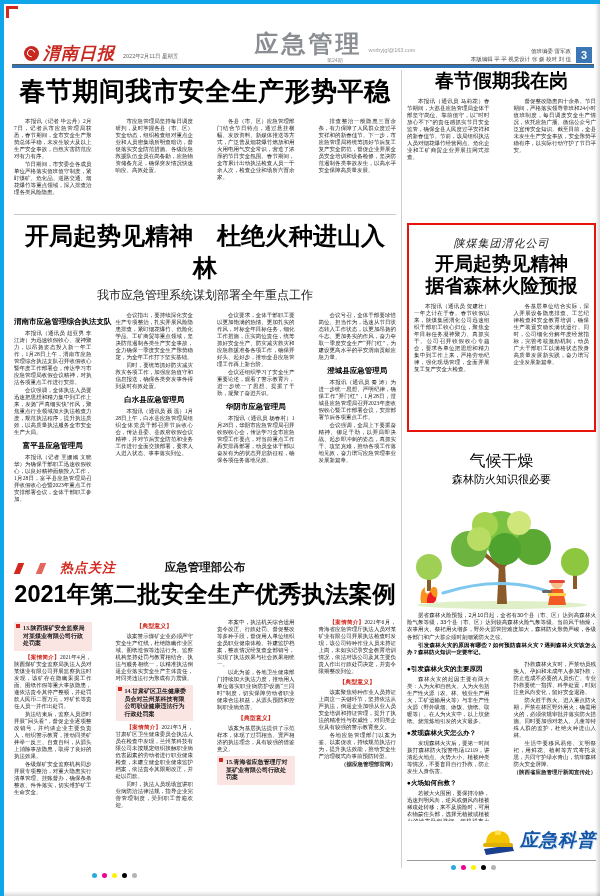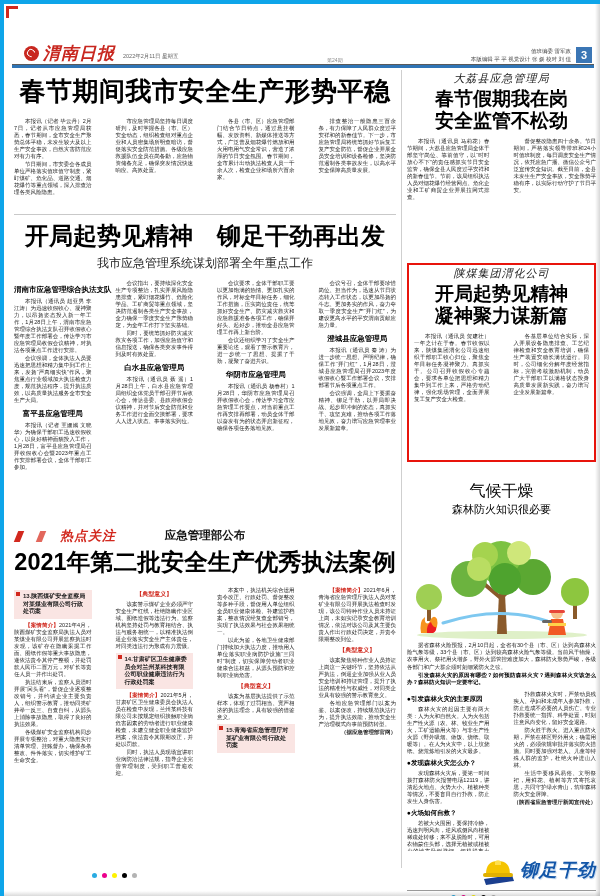--- a/index.html
+++ b/index.html
@@ -32,21 +32,21 @@
     display:flex;align-items:center;justify-content:center;}
   .masthead-rule{position:absolute;left:8px;right:8px;top:60px;height:0;
     border-top:1px solid #5a5a5a;border-bottom:3px solid #2f74b5;}
 
   
   .left-region{position:absolute;left:10px;top:68px;width:382px;}
   .v-divider{position:absolute;left:397px;top:66px;bottom:30px;width:1px;background:#cfcfcf;}
   .right-region{position:absolute;left:403px;top:66px;width:189px;}
 
   
-  .cols{display:flex;gap:24px;overflow:hidden;}
+  .cols{display:flex;gap:24px;overflow:hidden;font-family:Liberation Serif, serif;}
   .col{flex:1;min-width:0;}
   .bp{font-size:5.5px;line-height:7px;text-align:justify;text-indent:2em;margin:0 0 1px;color:#1d1d1d;}
   .bp.bold{font-weight:bold;color:#000;}
   .bp.credit{text-align:right;text-indent:0;font-weight:bold;}
   .colhead{font-size:7.5px;font-weight:bold;text-align:center;margin:5px 0 3px;color:#000;white-space:nowrap;}
   .red-label{color:#cf2318;font-weight:bold;font-size:6px;text-align:center;margin:3px 0 2px;}
   .red-tag{color:#cf2318;font-weight:bold;}
   .item-box{position:relative;background:#fae5e3;font-size:6px;font-weight:bold;line-height:7.5px;
     padding:3px 4px 3px 9px;margin:3px 0;color:#1a1a1a;}
   .item-box::before{content:'';position:absolute;left:2px;top:2px;width:4px;height:4px;background:#d2281e;}
@@ -66,21 +66,21 @@
   .hot-tag-text{color:#d2281e;font-size:13px;font-weight:900;font-style:italic;letter-spacing:1px;}
   .hot-kicker{text-align:center;font-size:11.5px;font-weight:bold;color:#111;line-height:16px;}
   .head-c{font-size:23.5px;font-weight:900;text-align:center;color:#000;margin:3px 0 9px;}
   .cols-c{height:300px;}
 
   
   .kicker{font-family:"Liberation Serif","DejaVu Serif",serif;font-style:italic;font-size:11px;
     letter-spacing:1px;text-align:center;color:#222;margin:1px 0 2px;}
   .rhead{font-size:19px;font-weight:900;line-height:22px;text-align:center;color:#000;margin:0 0 6px;}
   .cols-r1{height:116px;}
-  .red-box{border:2px solid #e8140c;padding:0 5px 5px;margin-top:9px;}
+  .red-box{border:2px solid #e8140c;padding:10px 5px 5px;margin-top:9px;}
   .cols-r2{height:122px;}
   .fire{margin-top:7px;}
   .fire-head{font-weight:400;text-align:center;color:#000;}
   .fire-head .l1{font-size:16px;line-height:18px;}
   .fire-head .l2{font-size:11px;line-height:19px;}
   .illus{display:block;margin:2px auto 3px;}
   .fire-intro{margin-bottom:4px;}
   .fire-intro .bp{line-height:7.3px;}
   .cols-f{height:160px;}
   .cols-f .colhead{text-align:left;font-size:6.5px;white-space:normal;margin:4px 0 2px;}
@@ -99,20 +99,24 @@
 <div class="page">
   <div class="corner-mark"></div>
 
   <header class="masthead">
     <div class="mh-left">
       <span class="logo-dot"></span>
       <span class="paper-name">渭南日报</span>
       <span class="date-line">2022年2月11日 星期五</span>
     </div>
     <div class="mh-center">
+      <div class="mh-title-row">
+        <span class="section-title">应急管理</span>
+        <span class="mh-email">wnrbyjgl@163.com</span>
+      </div>
       <div class="issue-no">第24期</div>
     </div>
     <div class="mh-right">
       <div class="credits">
         <div>值班编委 雷军政</div>
         <div>本版编辑 平 平  视觉设计 张 媛  校对 刘 佳</div>
       </div>
       <div class="page-no">3</div>
     </div>
   </header>
@@ -134,21 +138,21 @@
           </div>
         <div class="col">
             <p class="bp">排查整治一般隐患三百余条，有力保障了人民群众度过平安祥和的新春佳节。下一步，市应急管理局将统筹抓好节后复工复产安全防范，督促企业开展全员安全培训和设备检修，坚决防范遏制各类事故发生，以高水平安全保障高质量发展。</p>
           </div>
       </div>
     </article>
 
     <div class="h-divider"></div>
 
     <article>
-      <h1 class="head-b">开局起势见精神　铆足干劲再出发</h1>
+      <h1 class="head-b">开局起势见精神　杜绝火种进山入林</h1>
       <div class="sub-b">我市应急管理系统谋划部署全年重点工作</div>
       <div class="cols cols-b">
         <div class="col">
             <div class="colhead">渭南市应急管理综合执法支队</div>
             <p class="bp">本报讯（通讯员 赵亚男 李江涛）为迅速收假收心、凝神聚力，以昂扬姿态投入新一年工作，1月28日上午，渭南市应急管理综合执法支队召开收假收心暨年度工作部署会，传达学习市应急管理局收假会议精神，对执法各项重点工作进行安排。</p>
             <p class="bp">会议强调，全体执法人员要迅速把思想和精力集中到工作上来，发扬“严真细实快”作风，聚焦重点行业领域加大执法检查力度，规范执法程序，提升执法质效，以高质量执法服务全市安全生产大局。</p>
             <div class="colhead">富平县应急管理局</div>
             <p class="bp">本报讯（记者 王姗娥 文晓华）为确保干部职工迅速收假收心，以良好精神面貌投入工作，1月28日，富平县应急管理局召开收假收心会暨2023年重点工作安排部署会议，全体干部职工参加。</p>
           </div>
         <div class="col">
@@ -211,40 +215,38 @@
             <p class="bp credit">（据应急管理部官网）</p>
           </div>
       </div>
     </section>
   </section>
 
   <div class="v-divider"></div>
 
   <section class="right-region">
     <article>
-      <div class="kicker">大荔县应急管理局</div>
       <h2 class="rhead">
         <div>春节假期我在岗</div>
-        <div>安全监管不松劲</div>
       </h2>
       <div class="cols cols-r1">
         <div class="col">
             <p class="bp">本报讯（通讯员 马莉花）春节期间，大荔县应急管理局全体干部坚守岗位、靠前值守，以“时时放心不下”的责任感抓实节日安全监管，确保全县人民度过平安祥和的新春佳节。节前，该局组织执法人员对烟花爆竹经营网点、危化企业和工矿商贸企业开展拉网式排查。</p>
           </div>
         <div class="col">
             <p class="bp">督促整改隐患四十余条。节日期间，严格落实领导带班和24小时值班制度，每日调度安全生产情况，依托应急广播、微信公众号广泛宣传安全知识。截至目前，全县未发生生产安全事故，安全形势平稳有序，以实际行动守护了节日平安。</p>
           </div>
       </div>
     </article>
 
     <article class="red-box">
       <div class="kicker">陕煤集团渭化公司</div>
       <h2 class="rhead">
         <div>开局起势见精神</div>
-        <div>凝神聚力谋新篇</div>
+        <div>据省森林火险预报</div>
       </h2>
       <div class="cols cols-r2">
         <div class="col">
             <p class="bp">本报讯（通讯员 贺建壮）一年之计在于春。春节收假以来，陕煤集团渭化公司迅速组织干部职工收心归位，聚焦全年目标任务凝神聚力、真抓实干。公司召开收假收心专题会，要求各单位把思想和精力集中到工作上来，严格劳动纪律，强化现场管理，全面开展复工复产安全大检查。</p>
           </div>
         <div class="col">
             <p class="bp">各基层单位结合实际，深入开展设备隐患排查、工艺纪律检查和安全教育培训，确保生产装置安稳长满优运行。同时，公司细化分解年度经营指标，完善考核激励机制，动员广大干部职工以满格状态投身高质量发展新实践，奋力谱写企业发展新篇章。</p>
           </div>
       </div>
     </article>
@@ -307,21 +309,21 @@
           </div>
       </div>
 
       <div class="logo-row">
         <svg width="40" height="34" viewBox="0 0 40 34">
           <path d="M6 26 L34 22 L36 28 L8 32 Z" fill="#1b3f8f"></path>
           <path d="M8 21 Q8 8 20 8 Q32 8 32 21 Z" fill="#f5c400"></path>
           <path d="M17 8.5 Q20 6 23 8.5 L23 12 L17 12 Z" fill="#ffdf4d"></path>
           <rect x="5" y="20" width="30" height="4" rx="2" fill="#e0b000"></rect>
         </svg>
-        <span class="kepu-text">铆足干劲</span>
+        <span class="kepu-text">应急科普</span>
       </div>
       <div class="bottom-rule"></div>
       <div class="dots dots-right">
           <span class="dot" style="background: rgb(41, 171, 226);"></span>
           <span class="dot" style="background: rgb(236, 0, 140);"></span>
           <span class="dot" style="background: rgb(255, 242, 0);"></span>
           <span class="dot" style="background: rgb(0, 0, 0);"></span>
           <span class="dot" style="background: rgb(179, 179, 179);"></span>
         </div>
     </section>

